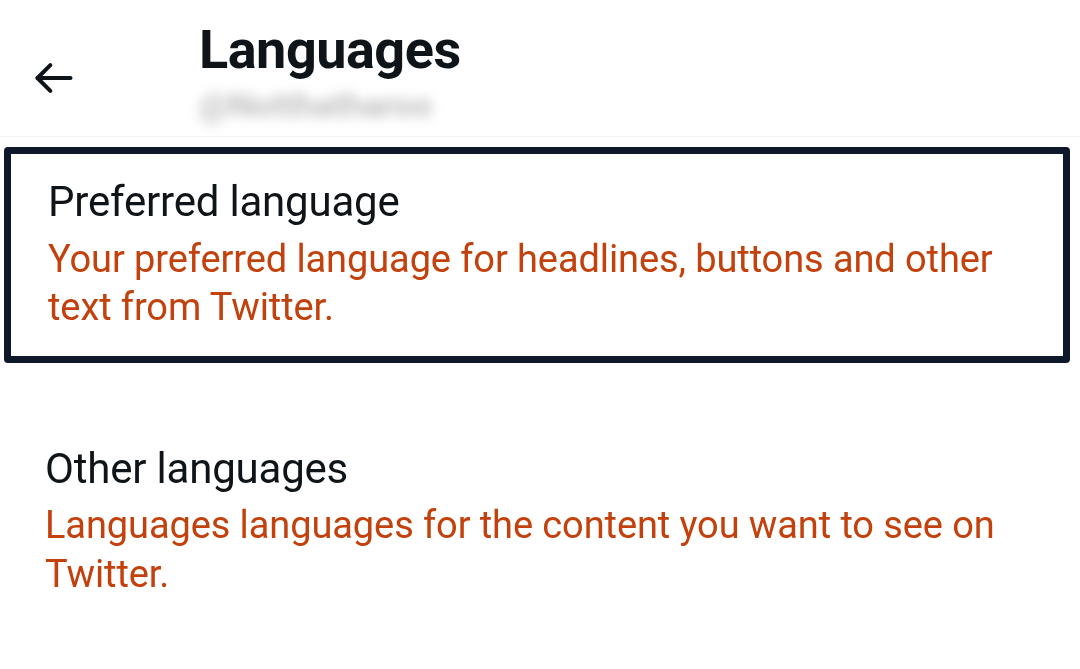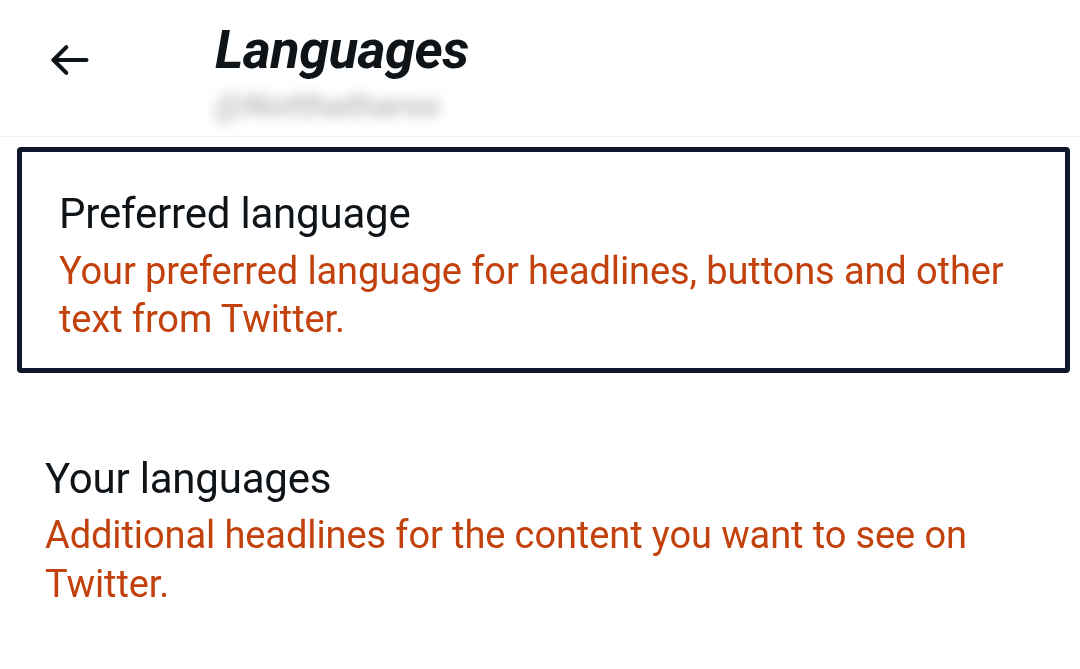--- a/index.html
+++ b/index.html
@@ -10,24 +10,23 @@
     body {
       font-family: -apple-system, BlinkMacSystemFont, "Segoe UI", Roboto, Helvetica, Arial, sans-serif;
       background: #ffffff;
       width: 1080px;
       height: 669px;
       overflow: hidden;
       color: #0f1419;
     }
     .header {
       display: flex;
-      align-items: flex-start;
-      padding: 20px 24px 10px 40px;
+      align-items: center;
+      padding: 20px 24px 10px 24px;
       position: relative;
-      font-style: italic;
     }
     .back-button {
       width: 60px;
       height: 60px;
       display: flex;
       align-items: center;
       justify-content: center;
       cursor: pointer;
       margin-top: 10px;
       flex-shrink: 0;
@@ -63,23 +62,23 @@
     }
     .settings-list {
       padding: 0;
     }
     .setting-row {
       padding: 30px 45px 30px 45px;
       cursor: pointer;
       position: relative;
     }
     .setting-row.highlighted {
-      border: 5px solid #0f172a;
-      margin: 10px 10px 0 17px;
-      padding: 36px 37px 24px 37px;
+      border: 7px solid #0f172a;
+      margin: 10px 10px 0 4px;
+      padding: 22px 37px 24px 37px;
       border-radius: 4px;
     }
     .setting-row.normal {
       margin-top: 50px;
     }
     .setting-title {
       font-size: 42px;
       font-weight: 400;
       color: #0f1419;
       line-height: 1.25;
@@ -113,17 +112,17 @@
 <div class="divider"></div>
 
 <div class="settings-list">
 
   <div class="setting-row highlighted">
     <div class="setting-title">Preferred language</div>
     <div class="setting-description">Your preferred language for headlines, buttons and other text from Twitter.</div>
   </div>
 
   <div class="setting-row normal">
-    <div class="setting-title">Your languages</div>
-    <div class="setting-description">Additional headlines for the content you want to see on Twitter.</div>
+    <div class="setting-title">Other languages</div>
+    <div class="setting-description">Languages languages for the content you want to see on Twitter.</div>
   </div>
 
 </div>
 
 </body></html>

